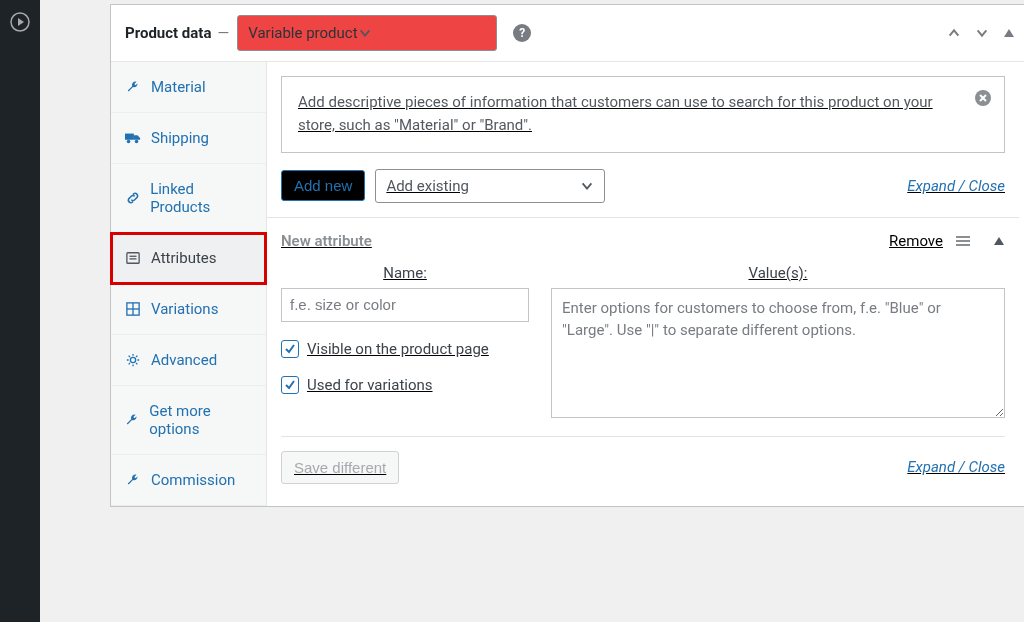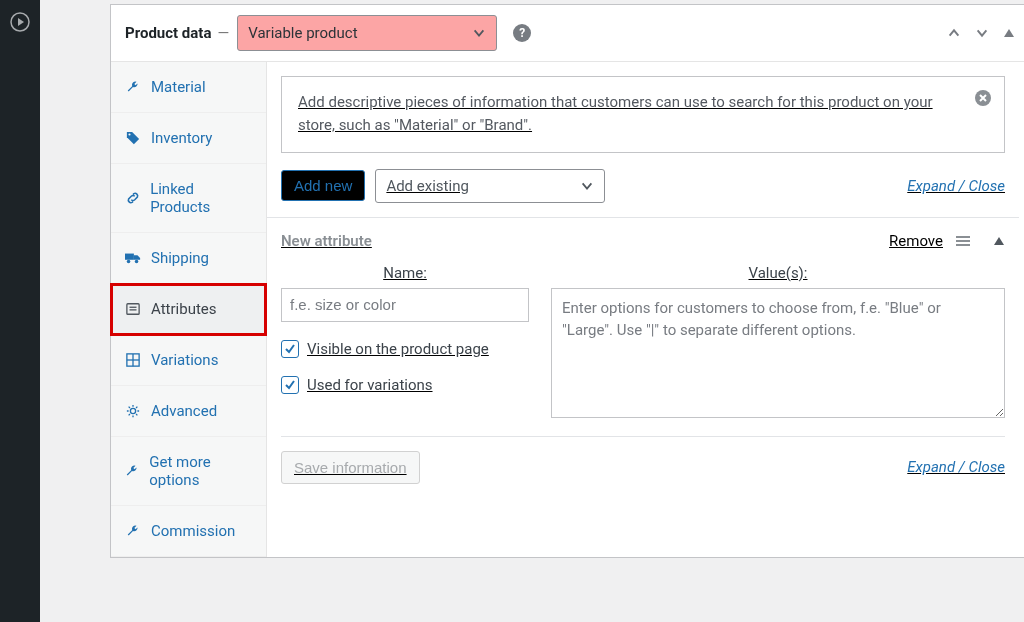--- a/index.html
+++ b/index.html
@@ -45,24 +45,23 @@
     color: #1d2327;
   }
   .panel-dash {
     color: #777;
     font-size: 15px;
     margin: 0 8px 0 6px;
   }
   .type-select {
     display: flex;
     align-items: center;
-    justify-content: space-between;
     border: 1px solid #8c8f94;
     border-radius: 3px;
-    background: #fca5a5;
+    background: #ef4444;
     height: 36px;
     width: 260px;
     padding: 0 10px;
     font-size: 15px;
     color: #2c3338;
     cursor: pointer;
   }
   .help-icon {
     margin-left: 16px;
     width: 18px; height: 18px;
@@ -310,45 +309,36 @@
       <li>
         <span class="icon">
             <svg width="14" height="14" viewBox="0 0 16 16">
               <path d="M13 3a4 4 0 0 1-5 5L3 13l-1-1 5-5a4 4 0 0 1 5-5l-2.5 2.5L11 6l2-2z" fill="#2271b1"></path>
             </svg>
           </span>
         <span>Material</span>
       </li>
       <li>
         <span class="icon">
-            <svg width="14" height="14" viewBox="0 0 16 16">
-              <path d="M1 1h6l8 8-6 6-8-8V1z" fill="#2271b1"></path>
-              <circle cx="4" cy="4" r="1.2" fill="#f6f7f7"></circle>
-            </svg>
-          </span>
-        <span>Inventory</span>
-      </li>
-      <li>
-        <span class="icon">
-            <svg width="14" height="14" viewBox="0 0 16 16">
-              <path d="M6 10a3 3 0 0 0 4 0l3-3a3 3 0 0 0-4-4l-1 1M10 6a3 3 0 0 0-4 0L3 9a3 3 0 0 0 4 4l1-1" fill="none" stroke="#2271b1" stroke-width="1.8"></path>
-            </svg>
-          </span>
-        <span>Linked Products</span>
-      </li>
-      <li>
-        <span class="icon">
             <svg width="16" height="14" viewBox="0 0 18 14">
               <rect x="0" y="2" width="10" height="7" fill="#2271b1"></rect>
               <path d="M10 4h4l3 3v2h-7z" fill="#2271b1"></path>
               <circle cx="4" cy="11" r="2" fill="#2271b1"></circle>
               <circle cx="13" cy="11" r="2" fill="#2271b1"></circle>
             </svg>
           </span>
         <span>Shipping</span>
+      </li>
+      <li>
+        <span class="icon">
+            <svg width="14" height="14" viewBox="0 0 16 16">
+              <path d="M6 10a3 3 0 0 0 4 0l3-3a3 3 0 0 0-4-4l-1 1M10 6a3 3 0 0 0-4 0L3 9a3 3 0 0 0 4 4l1-1" fill="none" stroke="#2271b1" stroke-width="1.8"></path>
+            </svg>
+          </span>
+        <span>Linked Products</span>
       </li>
       <li class="active highlighted">
         <span class="icon">
             <svg width="14" height="14" viewBox="0 0 16 16">
               <rect x="1" y="2" width="14" height="12" rx="1" fill="none" stroke="#50575e" stroke-width="1.5"></rect>
               <line x1="4" y1="6" x2="12" y2="6" stroke="#50575e" stroke-width="1.5"></line>
               <line x1="4" y1="9" x2="12" y2="9" stroke="#50575e" stroke-width="1.5"></line>
             </svg>
           </span>
         <span>Attributes</span>
@@ -447,18 +437,18 @@
             <span>Used for variations</span>
           </div>
         </div>
         <div class="col-values">
           <label class="field-label">Value(s):</label>
           <textarea class="textarea" placeholder="Enter options for customers to choose from, f.e. &quot;Blue&quot; or &quot;Large&quot;. Use &quot;|&quot; to separate different options." style=""></textarea>
         </div>
       </div>
 
       <div class="bottom-row">
-        <button class="btn-save">Save information</button>
+        <button class="btn-save">Save different</button>
         <a class="expand-close">Expand / Close</a>
       </div>
     </div>
   </div>
 </div>
 
 </body></html>

